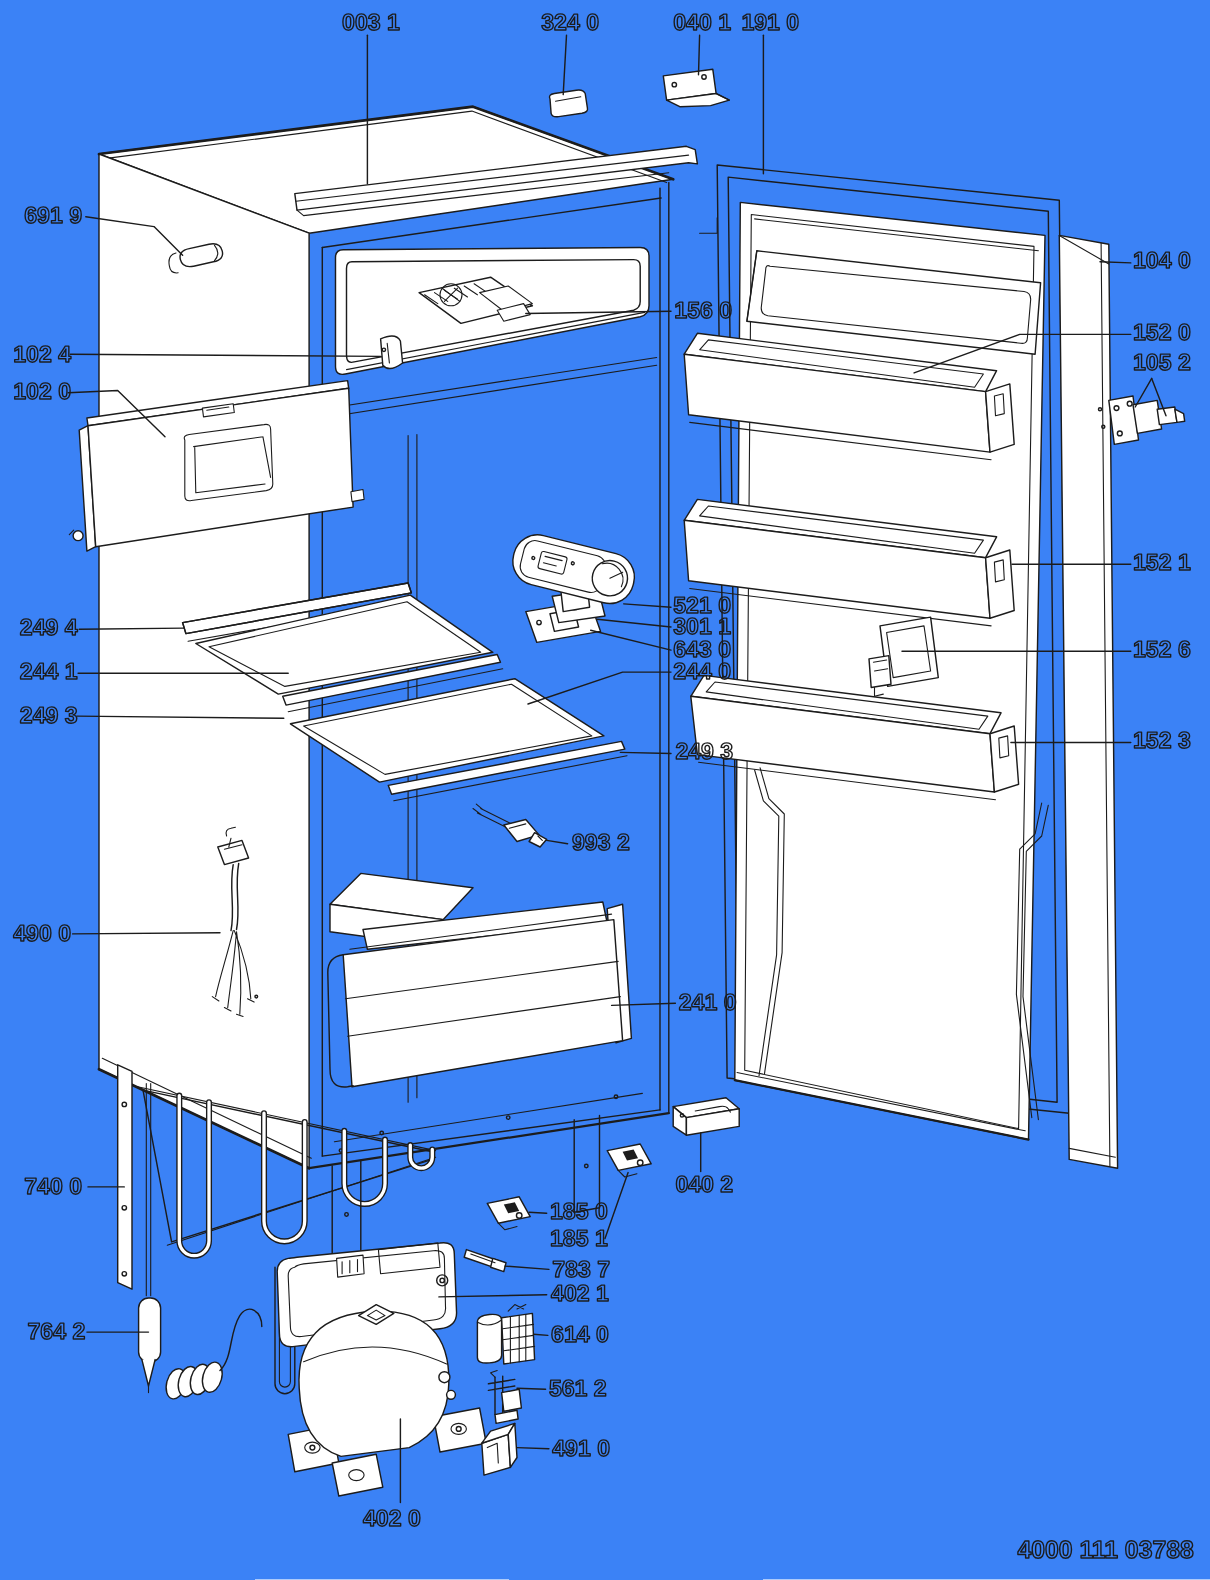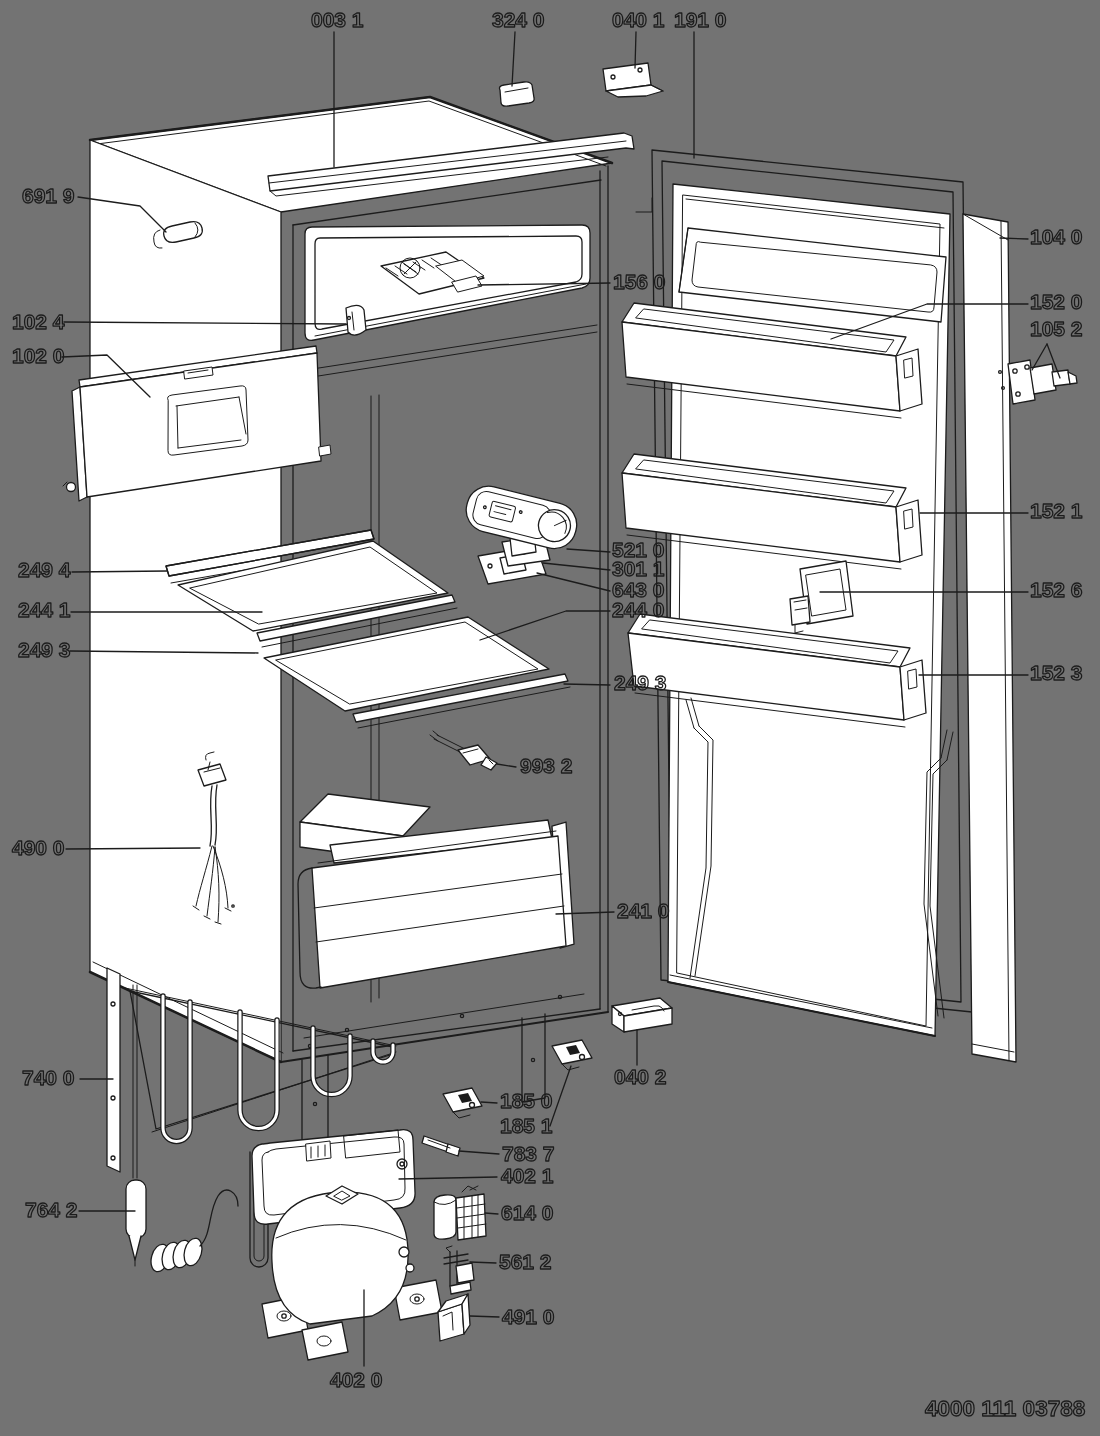--- a/index.html
+++ b/index.html
@@ -1,17 +1,17 @@
 <!DOCTYPE html>
 <html><head>
 <meta charset="utf-8">
 <title>Diagram</title>
 <style>
   html,body{margin:0;padding:0;background:#fff;}
-  .page{position:relative;width:1100px;height:1436px;background:#737373;overflow:hidden;}
+  .page{position:relative;width:1100px;height:1436px;background:#3b82f6;overflow:hidden;}
   .page svg{position:absolute;left:0;top:0;}
   #art *{stroke:#1c1c1c;stroke-width:1.3;fill:none;stroke-linejoin:round;stroke-linecap:round;}
   #art .w{fill:#ffffff;}
   #art .dk{fill:#1c1c1c;stroke:none;}
   #art .thick{stroke-width:2.5;}
   #art .th2{stroke-width:2;}
   #art .thin{stroke-width:1;}
   #art .tube{stroke-width:5.5;}
   #art .tubein{stroke:#fff;stroke-width:3;}
   .leader{stroke:#111;stroke-width:1.5;fill:none;}

